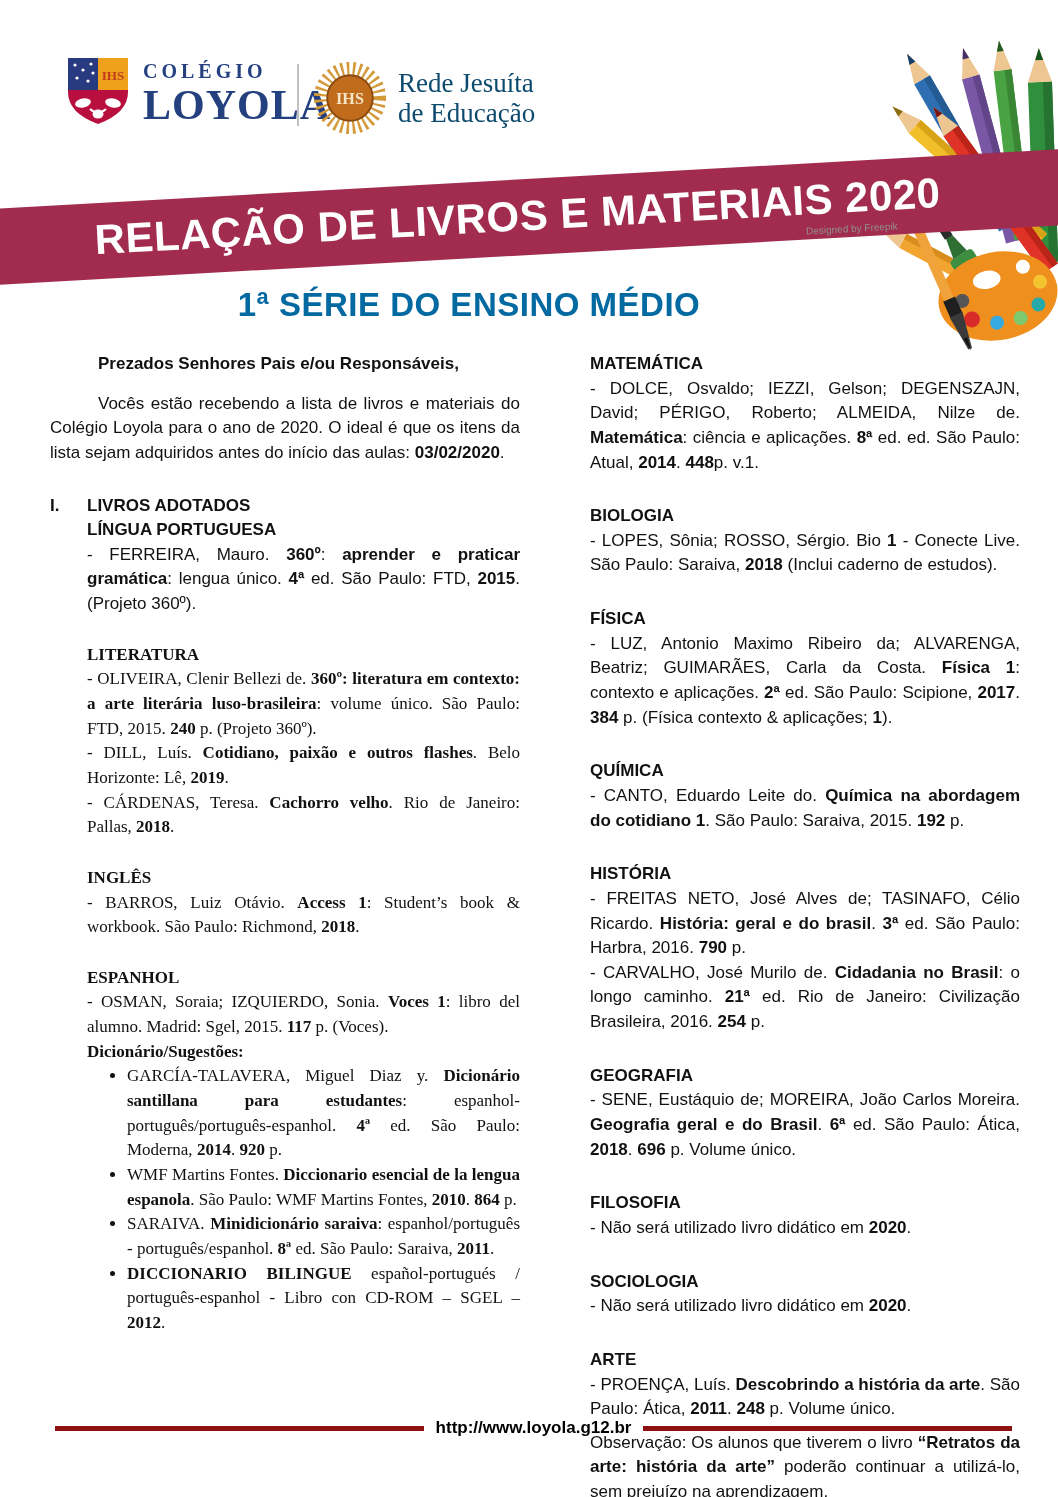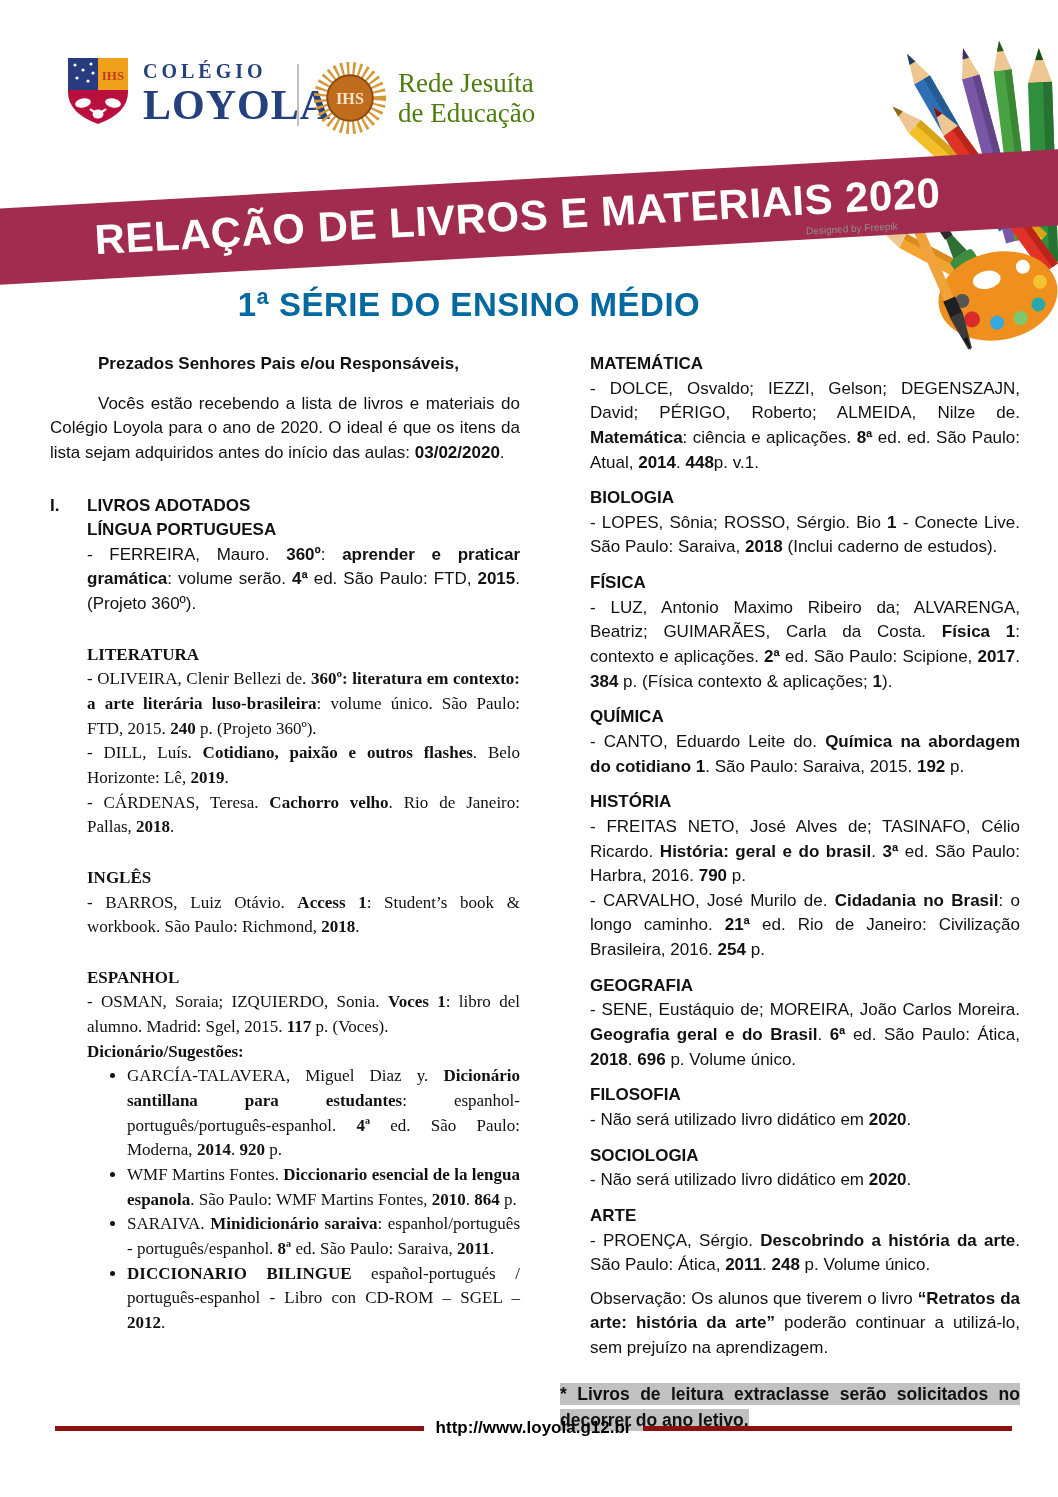--- a/index.html
+++ b/index.html
@@ -6,21 +6,21 @@
   .page{position:relative;width:1058px;height:1497px;background:#fff;overflow:hidden;
         font-family:"Liberation Sans",sans-serif;color:#111;}
 
   
   .logo-loyola{position:absolute;left:66px;top:56px;display:flex;gap:13px;align-items:flex-start;}
   .wordmark{padding-top:4px;font-family:"Liberation Serif",serif;color:#24407e;}
   .wordmark .colegio{font-size:20px;letter-spacing:4px;font-weight:600;}
   .wordmark .loyola{font-size:42px;font-weight:700;letter-spacing:1px;line-height:1.05;}
   .logo-divider{position:absolute;left:297px;top:64px;width:2px;height:62px;background:#c0c0c0;}
   .logo-jesuit{position:absolute;left:312px;top:60px;display:flex;gap:10px;align-items:center;}
-  .rede-text{font-family:"Liberation Serif",serif;font-size:27px;line-height:1.12;color:#4d7c0f;}
+  .rede-text{font-family:"Liberation Serif",serif;font-size:27px;line-height:1.12;color:#0c4a6e;}
 
   
   .ribbon{position:absolute;left:-22px;right:-22px;top:179px;height:76px;background:#A12C4F;
           transform:rotate(-3.2deg);z-index:3;}
   .ribbon span{display:block;line-height:74px;padding-left:116px;color:#fff;font-weight:800;
                font-size:42px;letter-spacing:.5px;white-space:nowrap;}
   .freepik{position:absolute;left:806px;top:223px;z-index:4;font-size:10px;color:#8f8f8f;
            transform:rotate(-3.2deg);}
 
   .art{position:absolute;right:0;top:20px;z-index:2;}
@@ -40,21 +40,21 @@
   .intro{text-indent:48px;margin-bottom:28px;}
   .numhead{display:flex;font-weight:700;}
   .numhead .roman{width:37px;flex:none;}
   .secs{margin-left:37px;}
   .sec + .sec{margin-top:26px;font-family:Liberation Serif, serif;}
   .sec h3,.rsec h3{font-size:17px;font-weight:700;margin:0;}
   .sublabel{font-weight:700;}
   ul.bullets{margin:0;padding-left:40px;}
   ul.bullets li{text-align:justify;}
   .rsecs{margin-left:30px;}
-  .rsec + .rsec{margin-top:11px;}
+  .rsec + .rsec{margin-top:29px;}
   .note{margin-top:9px;}
   .footnote{margin-top:20px;font-weight:700;font-size:17.5px;line-height:1.5;}
   .footnote span{background:#C1C1C1;padding:1px 0;}
 
   
   .footer{position:absolute;left:55px;right:46px;top:1418px;display:flex;align-items:center;}
   .footer .rule{flex:1;height:5px;background:#8E1111;}
   .footer .url{padding:0 12px;font-weight:700;font-size:17px;color:#000;text-align:center;}
 </style>
 </head>
@@ -186,21 +186,21 @@
       <p class="intro just"><span>Vocês estão recebendo a lista de livros e materiais do Colégio Loyola para o ano de 2020. O ideal é que os itens da lista sejam adquiridos antes do início das aulas: </span><span class="b">03/02/2020</span><span>.</span></p>
 
       <div class="numhead">
         <span class="roman">I.</span>
         <span>LIVROS ADOTADOS</span>
       </div>
 
       <div class="secs">
         <div class="sec" style="margin-top:0">
           <h3>LÍNGUA PORTUGUESA</h3>
-          <p class="just"><span>- FERREIRA, Mauro. </span><span class="b">360º</span><span>: </span><span class="b">aprender e praticar gramática</span><span>: volume serão. </span><span class="b">4ª</span><span> ed. São Paulo: FTD, </span><span class="b">2015</span><span>. (Projeto 360º).</span></p>
+          <p class="just"><span>- FERREIRA, Mauro. </span><span class="b">360º</span><span>: </span><span class="b">aprender e praticar gramática</span><span>: lengua único. </span><span class="b">4ª</span><span> ed. São Paulo: FTD, </span><span class="b">2015</span><span>. (Projeto 360º).</span></p>
         </div>
 
         <div class="sec">
           <h3>LITERATURA</h3>
           <p class="just"><span>- OLIVEIRA, Clenir Bellezi de. </span><span class="b">360º: literatura em contexto: a arte literária luso-brasileira</span><span>: volume único. São Paulo: FTD, 2015. </span><span class="b">240</span><span> p. (Projeto 360º).</span></p>
           <p class="just"><span>- DILL, Luís. </span><span class="b">Cotidiano, paixão e outros flashes</span><span>. Belo Horizonte: Lê, </span><span class="b">2019</span><span>.</span></p>
           <p class="just"><span>- CÁRDENAS, Teresa. </span><span class="b">Cachorro velho</span><span>. Rio de Janeiro: Pallas, </span><span class="b">2018</span><span>.</span></p>
         </div>
 
         <div class="sec">
@@ -252,21 +252,21 @@
         <div class="rsec">
           <h3>FILOSOFIA</h3>
           <p class="just"><span>- Não será utilizado livro didático em </span><span class="b">2020</span><span>.</span></p>
         </div>
         <div class="rsec">
           <h3>SOCIOLOGIA</h3>
           <p class="just"><span>- Não será utilizado livro didático em </span><span class="b">2020</span><span>.</span></p>
         </div>
         <div class="rsec">
           <h3>ARTE</h3>
-          <p class="just"><span>- PROENÇA, Sérgio. </span><span class="b">Descobrindo a história da arte</span><span>. São Paulo: Ática, </span><span class="b">2011</span><span>. </span><span class="b">248</span><span> p. Volume único.</span></p>
+          <p class="just"><span>- PROENÇA, Luís. </span><span class="b">Descobrindo a história da arte</span><span>. São Paulo: Ática, </span><span class="b">2011</span><span>. </span><span class="b">248</span><span> p. Volume único.</span></p>
           <p class="note just"><span>Observação: Os alunos que tiverem o livro </span><span class="b">“Retratos da arte: história da arte”</span><span> poderão continuar a utilizá-lo, sem prejuízo na aprendizagem.</span></p>
         </div>
       </div>
       <p class="footnote just"><span>* Livros de leitura extraclasse serão solicitados no decorrer do ano letivo.</span></p>
     </section>
   </div>
 
   <div class="footer">
     <div class="rule"></div>
     <div class="url">http://www.loyola.g12.br</div>

